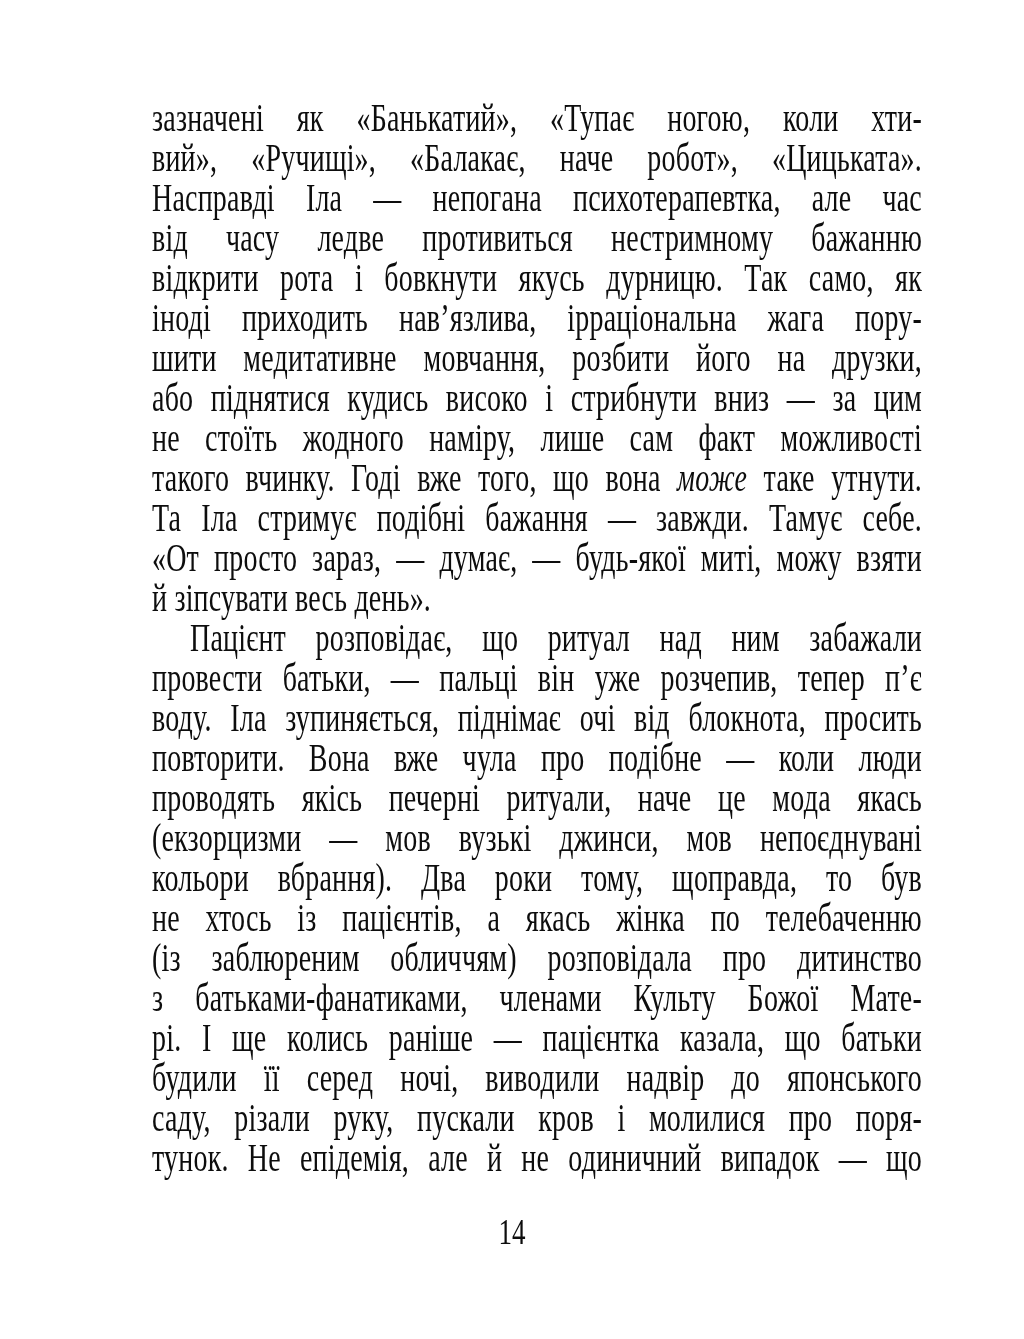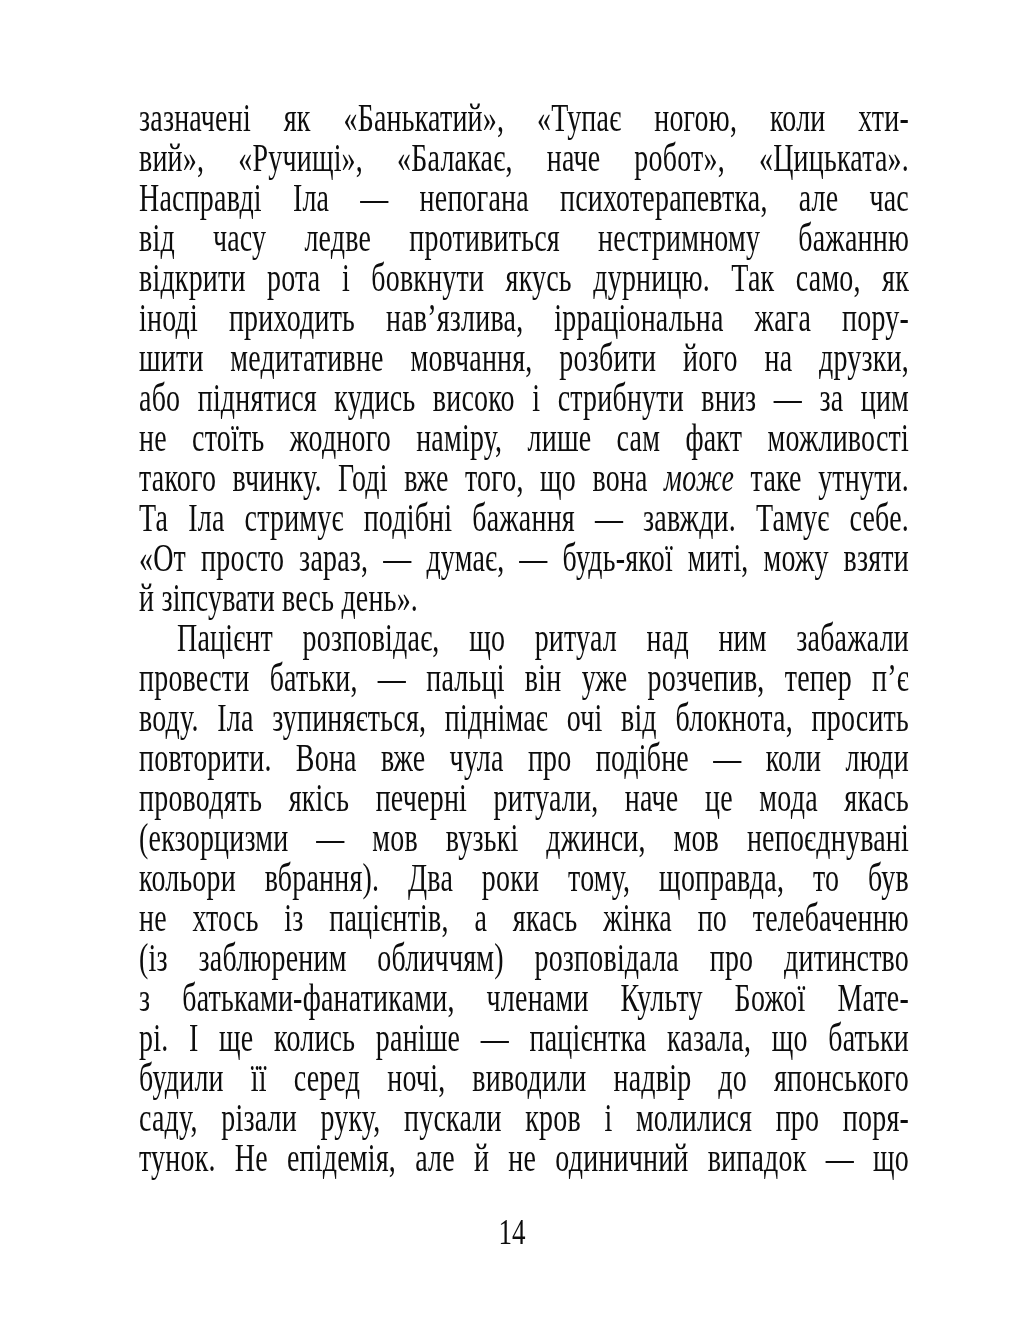--- a/index.html
+++ b/index.html
@@ -14,21 +14,21 @@
     overflow: hidden;
     font-family: "Liberation Serif", "DejaVu Serif", serif;
     color: #0d0d0d;
   }
   .page {
     position: absolute;
     inset: 0;
   }
   .text-block {
     position: absolute;
-    left: 139px;
+    left: 152px;
     top: 98px;
     width: 770px;
   }
   .line {
     height: 40px;
     line-height: 40px;
     font-size: 28px;
     text-align: justify;
     text-align-last: justify;
     text-justify: inter-word;

